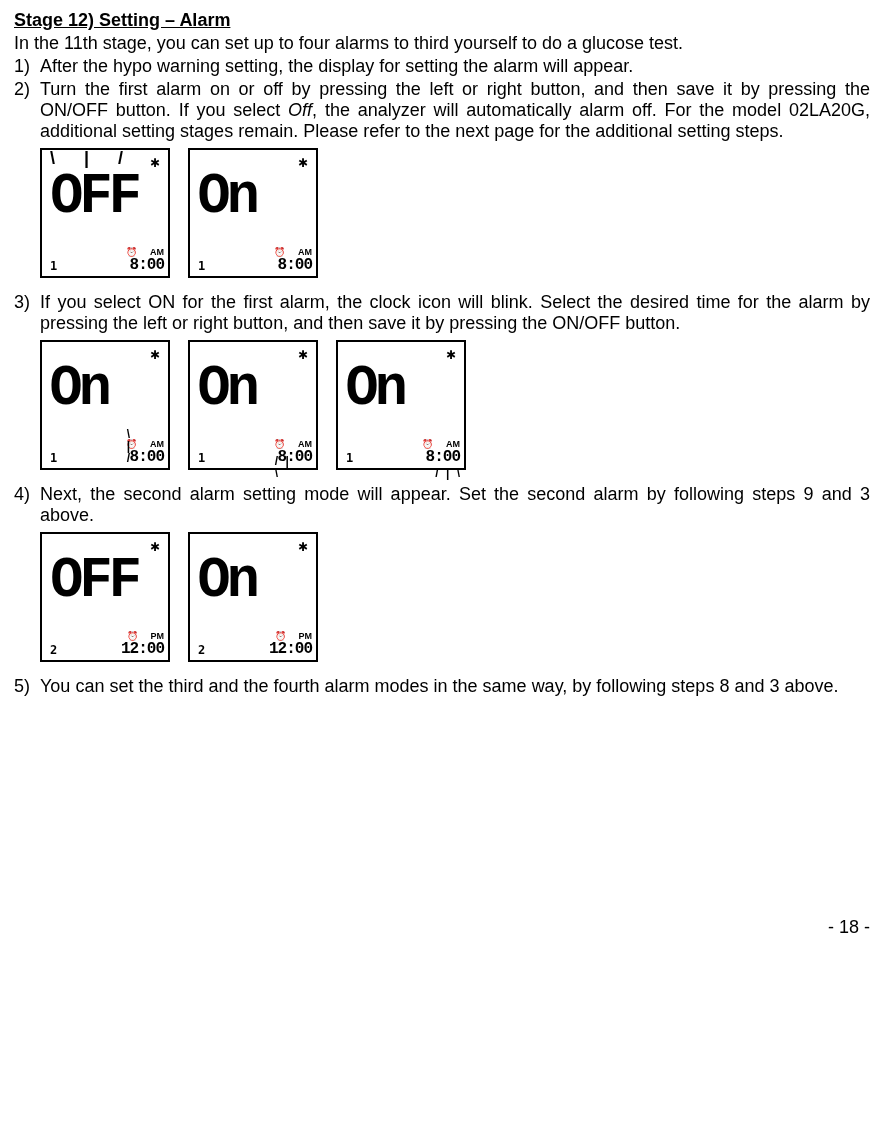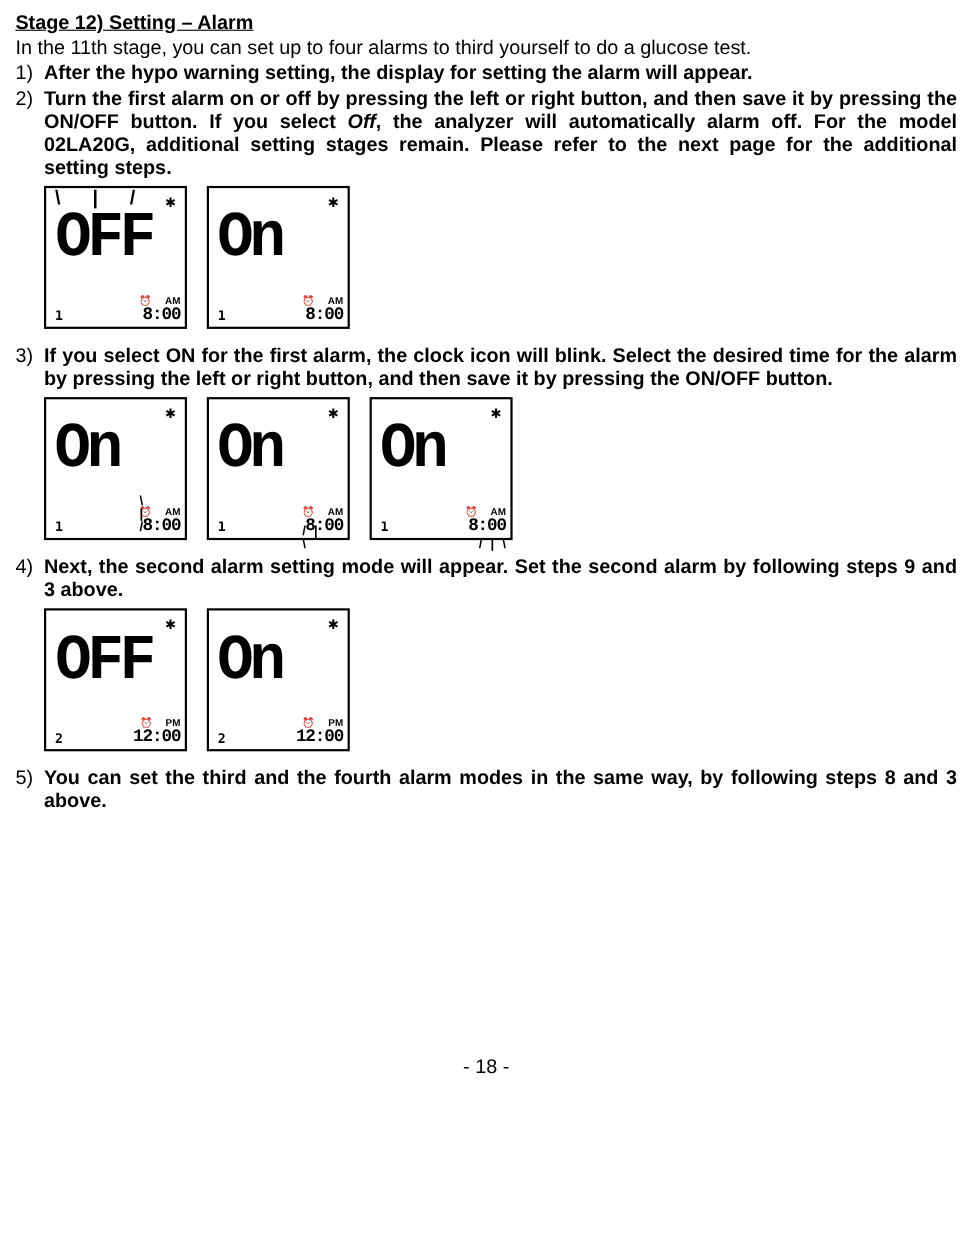--- a/index.html
+++ b/index.html
@@ -27,21 +27,20 @@
     margin: 0 0 2px 0;
     display: flex;
   }
   .num {
     flex: 0 0 auto;
     width: 26px;
   }
   .txt {
     flex: 1;
     text-align: justify;
-    font-weight: bold;
   }
   .txt .italic { font-style: italic; }
   .row {
     display: flex;
     gap: 18px;
     margin: 6px 0 14px 26px;
   }
   .lcd {
     width: 130px;
     height: 130px;
@@ -108,21 +107,21 @@
     font-size:18px; font-weight:bold;
     letter-spacing:12px;
   }
   .marks {
     position:absolute;
     font-size:12px; font-weight:bold;
     color:#000;
     letter-spacing:2px;
   }
   .footer {
-    text-align:center;
+    text-align:right;
     margin-top:220px;
     font-size:18px;
   }
 </style>
 </head>
 <body>
 
 <div class="heading">Stage 12) Setting – Alarm</div>
 <div class="intro">In the 11th stage, you can set up to four alarms to third yourself to do a glucose test.</div>
 

